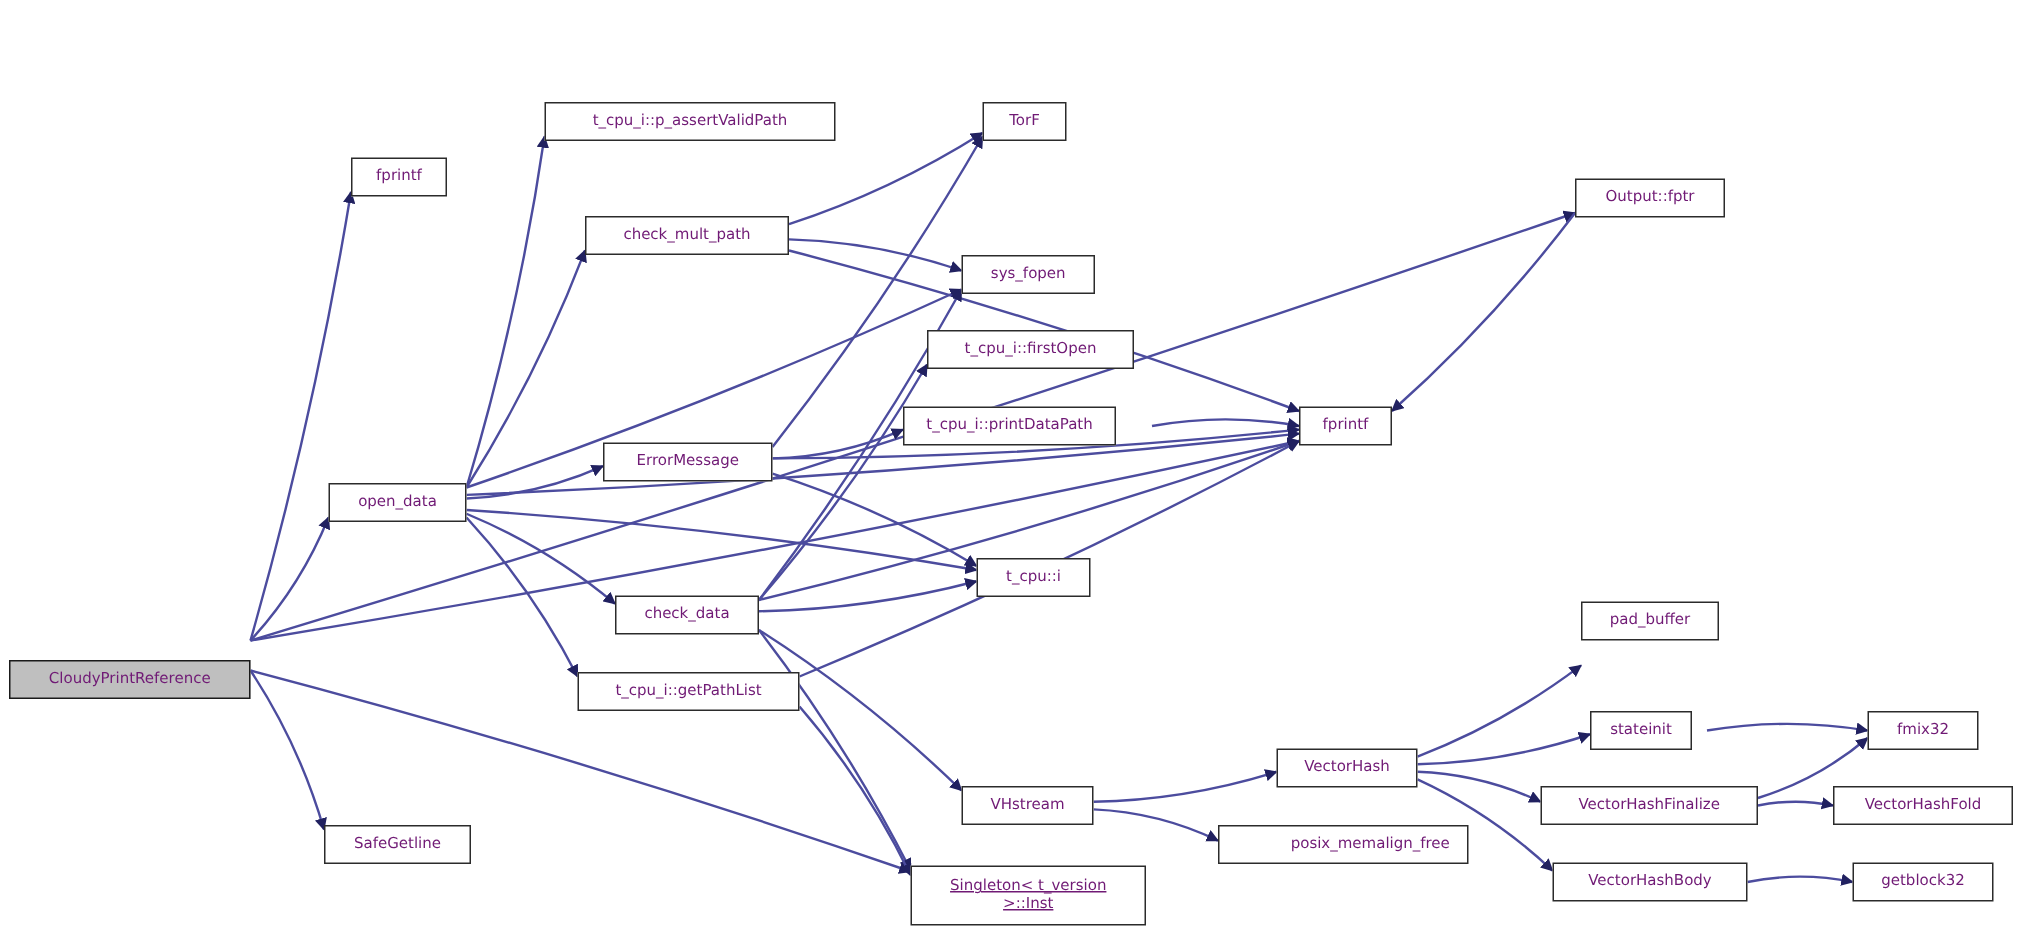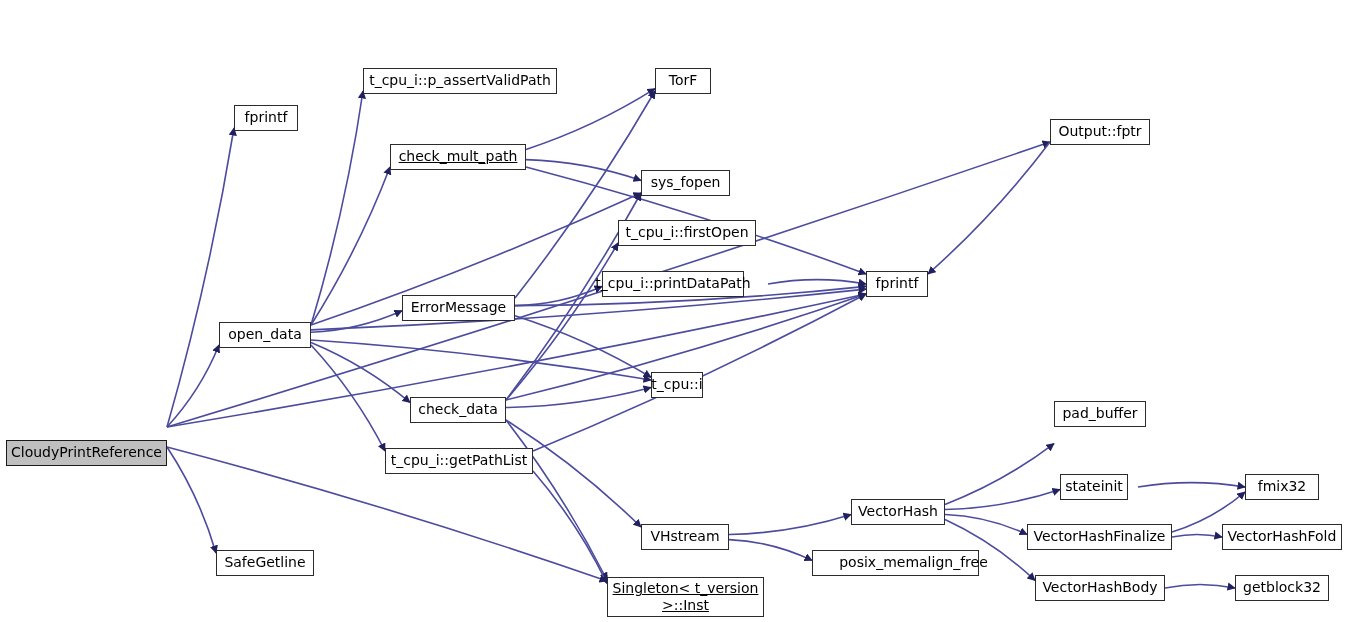--- a/index.html
+++ b/index.html
@@ -22,22 +22,22 @@
     left: 0;
     top: 0;
     width: 1349px;
     height: 622px;
   }
   .node {
     position: absolute;
     box-sizing: border-box;
     border: 1px solid #2b2b2b;
     background: #ffffff;
-    color: #000000;
-    font-size: 14px;
+    color: #701a75;
+    font-size: 10px;
     line-height: 1.12;
     display: flex;
     align-items: center;
     justify-content: center;
     text-align: center;
     white-space: pre-line;
     z-index: 5;
   }
   .node.highlight {
     background: #bfbfbf;
@@ -101,28 +101,28 @@
         <path d="M 1165 588 Q 1200 580.86 1235 588" marker-end="url(#arrow)"></path>
         <path d="M 1050 142 Q 995.4918900998259 214.00008024377854 928 274" marker-end="url(#arrow)"></path>
       </g>
   </svg>
   <div id="node-layer">
       <div class="node highlight" style="left: 6px; top: 424px; width: 161px; height: 26px;">CloudyPrintReference</div>
       <div class="node" style="left: 234px; top: 105px; width: 64px; height: 26px;">fprintf</div>
       <div class="node" style="left: 363px; top: 68px; width: 194px; height: 26px;">t_cpu_i::p_assertValidPath</div>
       <div class="node" style="left: 655px; top: 68px; width: 56px; height: 26px;">TorF</div>
       <div class="node" style="left: 1050px; top: 119px; width: 100px; height: 26px;">Output::fptr</div>
-      <div class="node" style="left: 390px; top: 144px; width: 136px; height: 26px; text-decoration: underline;">check_mult_path</div>
+      <div class="node" style="left: 390px; top: 144px; width: 136px; height: 26px;">check_mult_path</div>
       <div class="node" style="left: 641px; top: 170px; width: 89px; height: 26px;">sys_fopen</div>
       <div class="node" style="left: 618px; top: 220px; width: 138px; height: 26px;">t_cpu_i::firstOpen</div>
       <div class="node" style="left: 602px; top: 271px; width: 142px; height: 26px;">t_cpu_i::printDataPath</div>
       <div class="node" style="left: 866px; top: 271px; width: 62px; height: 26px;">fprintf</div>
       <div class="node" style="left: 402px; top: 295px; width: 113px; height: 26px;">ErrorMessage</div>
       <div class="node" style="left: 219px; top: 322px; width: 92px; height: 26px;">open_data</div>
-      <div class="node" style="left: 651px; top: 372px; width: 52px; height: 26px;">t_cpu::i</div>
+      <div class="node" style="left: 651px; top: 372px; width: 76px; height: 26px;">t_cpu::i</div>
       <div class="node" style="left: 410px; top: 397px; width: 96px; height: 26px;">check_data</div>
       <div class="node" style="left: 1054px; top: 401px; width: 92px; height: 26px;">pad_buffer</div>
       <div class="node" style="left: 385px; top: 448px; width: 148px; height: 26px;">t_cpu_i::getPathList</div>
       <div class="node" style="left: 1060px; top: 474px; width: 68px; height: 26px;">stateinit</div>
       <div class="node" style="left: 1245px; top: 474px; width: 74px; height: 26px;">fmix32</div>
       <div class="node" style="left: 851px; top: 499px; width: 94px; height: 26px;">VectorHash</div>
       <div class="node" style="left: 1027px; top: 524px; width: 145px; height: 26px;">VectorHashFinalize</div>
       <div class="node" style="left: 1222px; top: 524px; width: 120px; height: 26px;">VectorHashFold</div>
       <div class="node" style="left: 641px; top: 524px; width: 88px; height: 26px;">VHstream</div>
       <div class="node" style="left: 216px; top: 550px; width: 98px; height: 26px;">SafeGetline</div>

